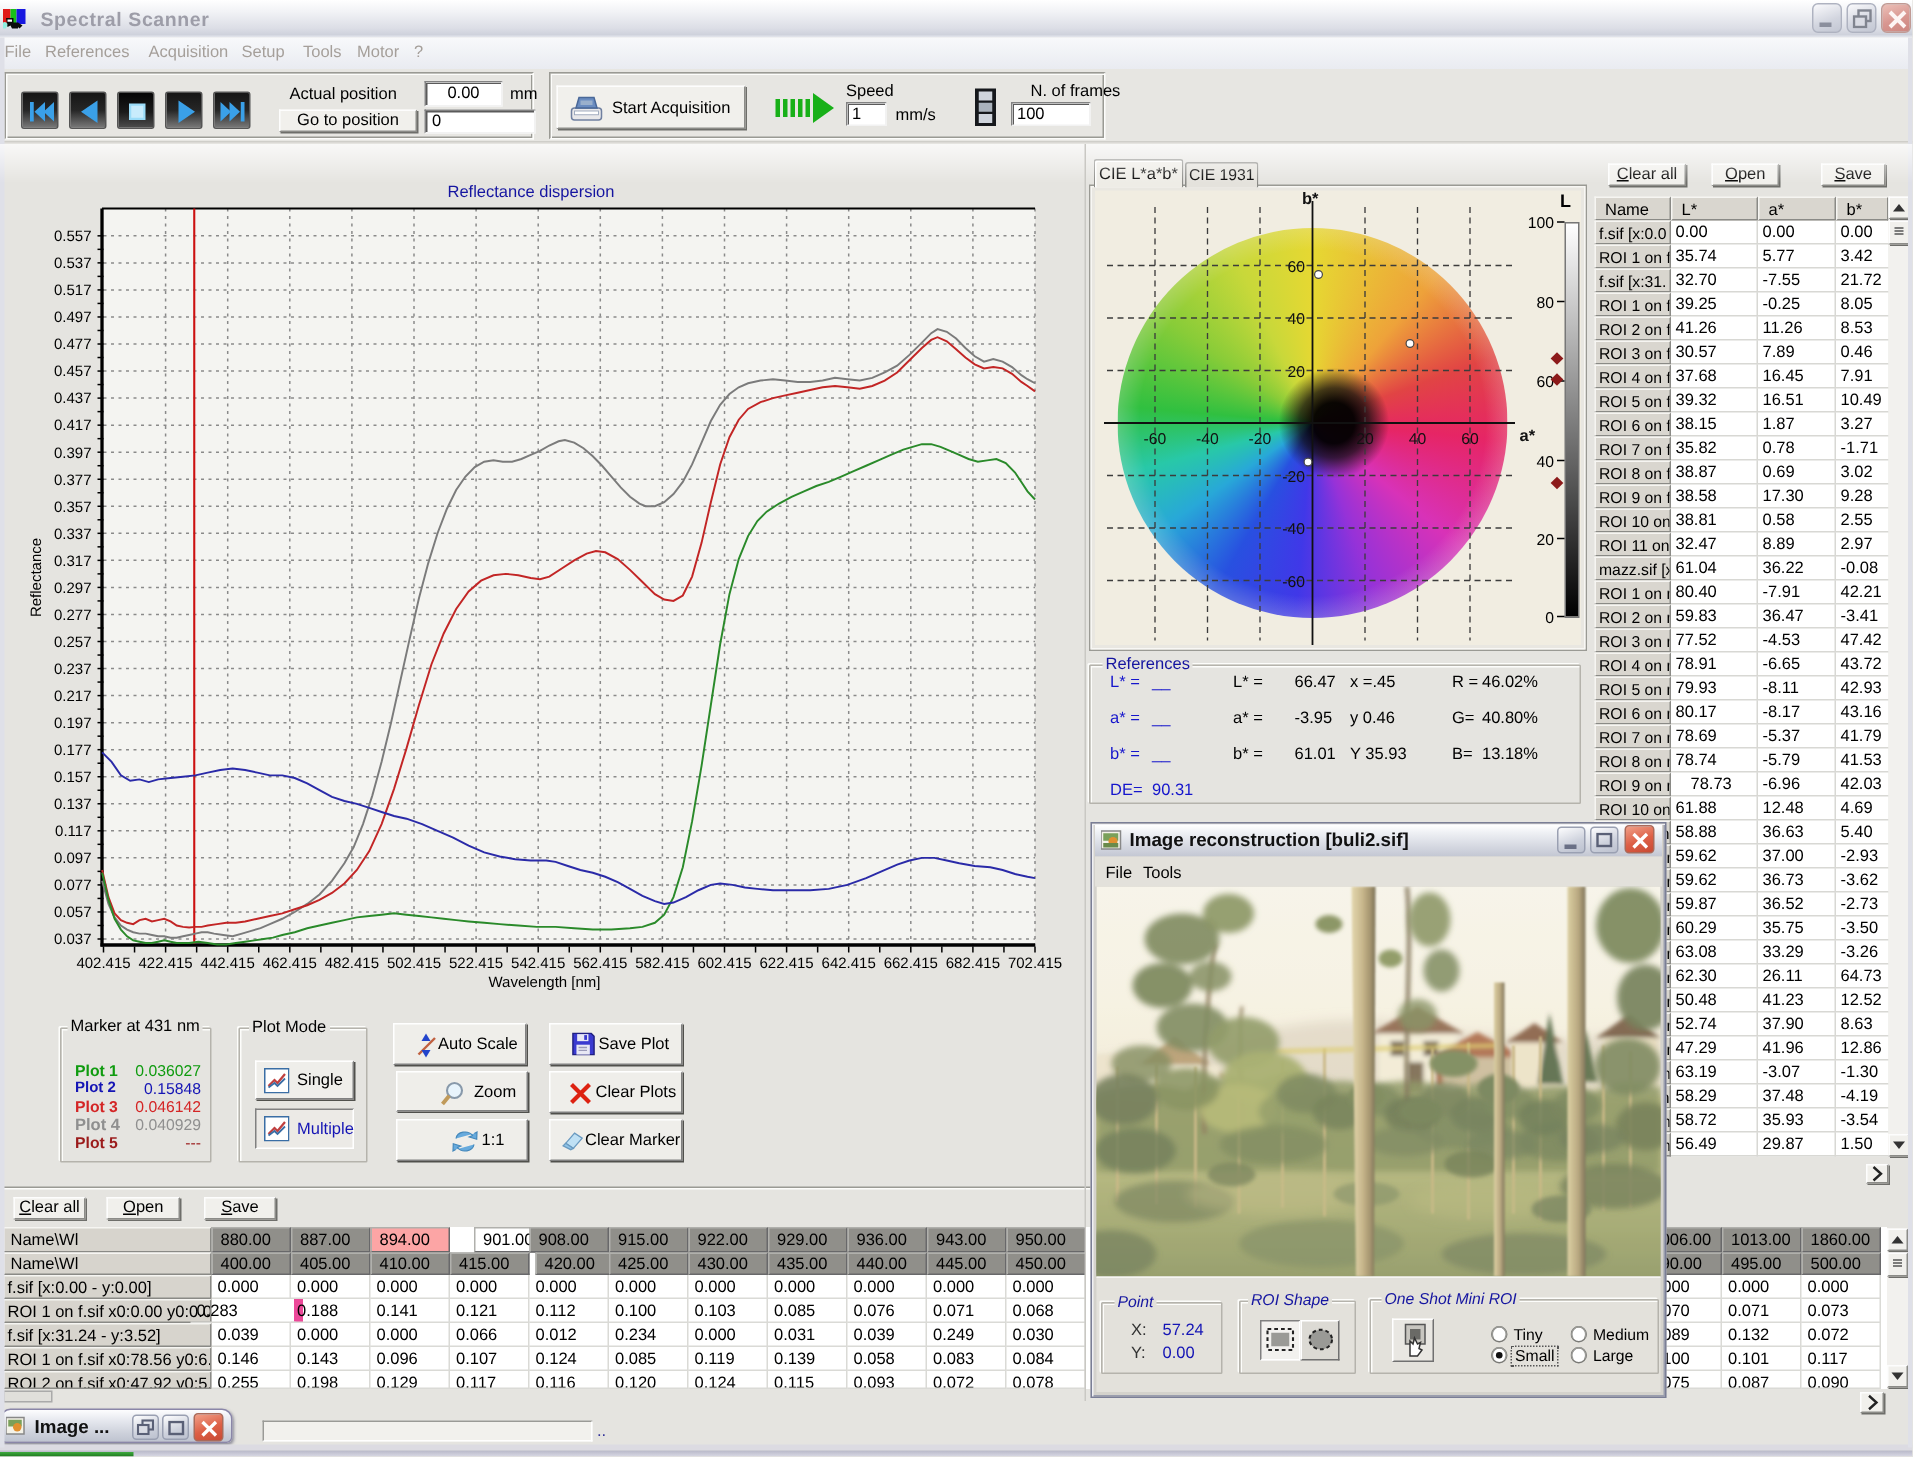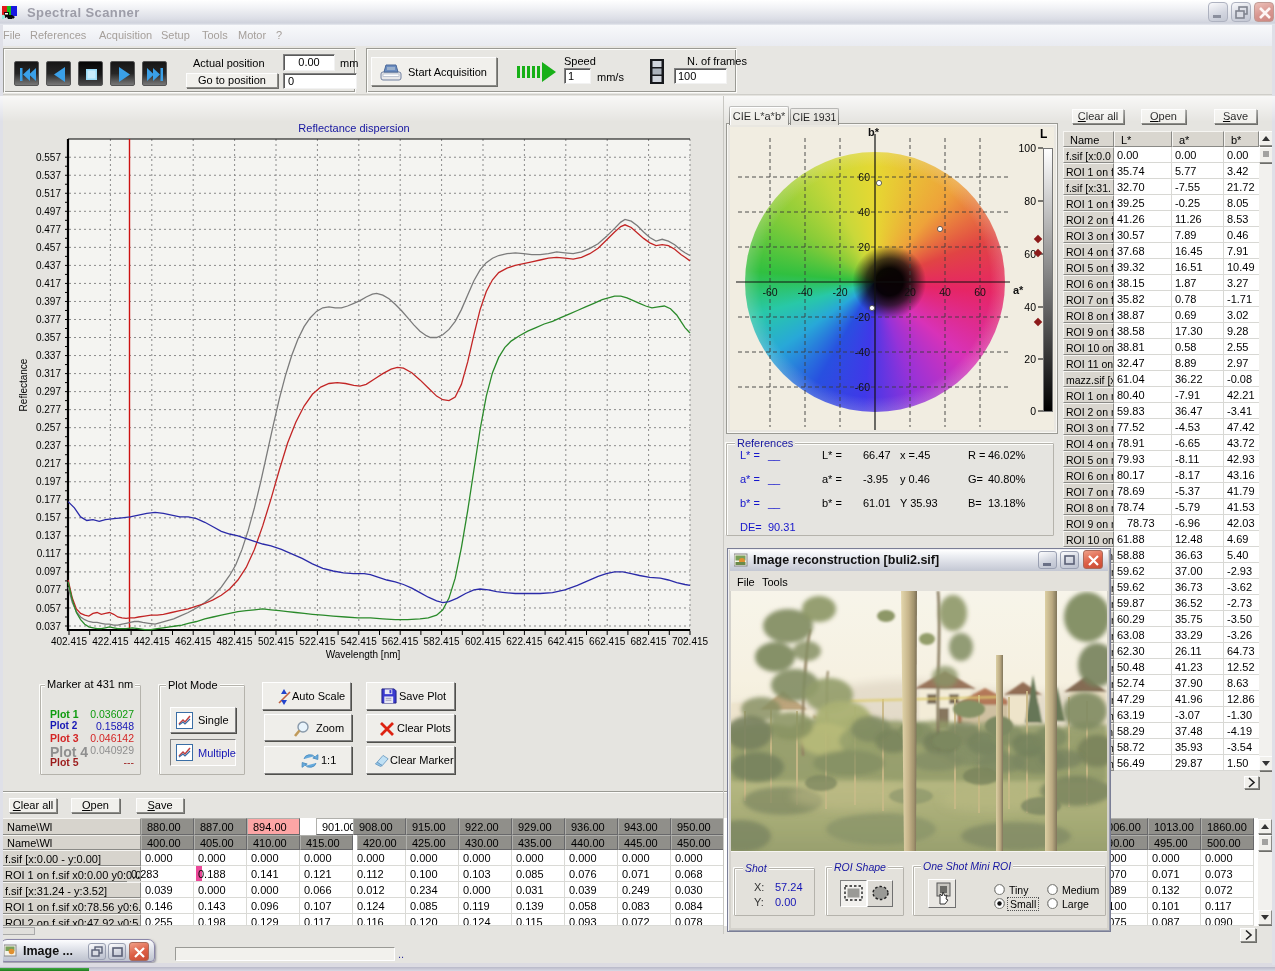--- a/index.html
+++ b/index.html
@@ -570,21 +570,21 @@
       <path d="M4 1 L9 5.5 L4 10" fill="none" stroke="#222" stroke-width="1.6"></path>
     </svg></div>
 <div class="gbox" style="left:40px;top:685px;width:101px;height:90px"></div>
 <div class="gbl" style="left:45px;top:679px;white-space:nowrap">Marker at 431 nm</div>
 <div class="ab" style="left:50px;top:708px;font-size:10.5px;font-weight:bold;color:#0f9b0f;white-space:nowrap">Plot 1</div>
 <div class="ab" style="left:88px;top:708px;width:46px;text-align:right;font-size:10.5px;color:#0f9b0f;white-space:nowrap">0.036027</div>
 <div class="ab" style="left:50px;top:720px;font-size:10px;font-weight:bold;color:#1515b5;white-space:nowrap">Plot 2</div>
 <div class="ab" style="left:88px;top:720px;width:46px;text-align:right;font-size:10.5px;color:#1515b5;white-space:nowrap">0.15848</div>
 <div class="ab" style="left:50px;top:732px;font-size:10.5px;font-weight:bold;color:#d42525;white-space:nowrap">Plot 3</div>
 <div class="ab" style="left:88px;top:732px;width:46px;text-align:right;font-size:10.5px;color:#d42525;white-space:nowrap">0.046142</div>
-<div class="ab" style="left:50px;top:744px;font-size:14px;font-weight:bold;color:#8f8f8f;white-space:nowrap">Plot 4</div>
+<div class="ab" style="left:50px;top:744px;font-size:11px;font-weight:bold;color:#8f8f8f;white-space:nowrap">Plot 4</div>
 <div class="ab" style="left:88px;top:744px;width:46px;text-align:right;font-size:10.5px;color:#8f8f8f;white-space:nowrap">0.040929</div>
 <div class="ab" style="left:50px;top:756px;font-size:10.5px;font-weight:bold;color:#9b1b1b;white-space:nowrap">Plot 5</div>
 <div class="ab" style="left:88px;top:756px;width:46px;text-align:right;font-size:10.5px;color:#9b1b1b;white-space:nowrap">---</div>
 <div class="gbox" style="left:159px;top:685px;width:86px;height:90px"></div>
 <div class="gbl" style="left:166px;top:680px">Plot Mode</div>
 <div class="btn2" style="left:170px;top:707px;width:66px;height:26px">
     <svg class="ab" style="left:5px;top:4px" width="17" height="17">
       <rect x="0.5" y="0.5" width="16" height="16" fill="#fff" stroke="#3a6ea5"></rect>
       <path d="M3 12 L7 8 L9 10 L14 4" stroke="#c04040" stroke-width="1.5" fill="none"></path>
       <path d="M3 13 L7 10 L9 12 L14 7" stroke="#3a6ea5" stroke-width="1.2" fill="none"></path>
@@ -943,21 +943,21 @@
 <polygon points="170,0 186,0 185,260 173,260" fill="url(#pole)"></polygon>
 <rect x="265" y="64" width="7" height="196" fill="url(#pole2)"></rect>
 <rect x="314" y="0" width="12" height="260" fill="url(#pole2)"></rect>
 </g>
 <rect width="376" height="260" fill="#eedfa8" opacity="0.10"></rect>
     <rect width="376" height="260" fill="#f6f4ea" opacity="0.15"></rect>
 </svg>
 
 <div class="ab" style="left:731px;top:851px;width:376px;height:77px;background:#e3e1db;border-top:1px solid #f6f5f2"></div>
 <div class="gbox" style="left:734px;top:868px;width:81px;height:48px;background:#e3e1db"></div>
-<div class="gbl" style="left:743px;top:863px;color:#1515a0;font-style:italic;background:#e3e1db;font-size:10.5px">Shot</div>
+<div class="gbl" style="left:743px;top:863px;color:#1515a0;font-style:italic;background:#e3e1db;font-size:10.5px">Point</div>
 <div class="ab" style="left:754px;top:881px;color:#333">X:</div>
 <div class="ab" style="left:775px;top:881px;color:#1515b5">57.24</div>
 <div class="ab" style="left:754px;top:896px;color:#333">Y:</div>
 <div class="ab" style="left:775px;top:896px;color:#1515b5">0.00</div>
 <div class="gbox" style="left:826px;top:867px;width:78px;height:49px;background:#e3e1db"></div>
 <div class="gbl" style="left:832px;top:862px;color:#1515a0;font-style:italic;background:#e3e1db;font-size:10.5px">ROI Shape</div>
 <div class="ab" style="left:840px;top:880px;width:27px;height:27px;background:#f2f1ee;border:1px solid #808080;border-right-color:#fff;border-bottom-color:#fff">
     <svg class="ab" style="left:3px;top:4px" width="20" height="17">
       <rect x="1" y="1" width="17" height="14" fill="none" stroke="#222" stroke-dasharray="2.5 2" stroke-width="1.4"></rect>
       <rect x="3.5" y="3.5" width="12" height="9" fill="#9a9a96"></rect>

